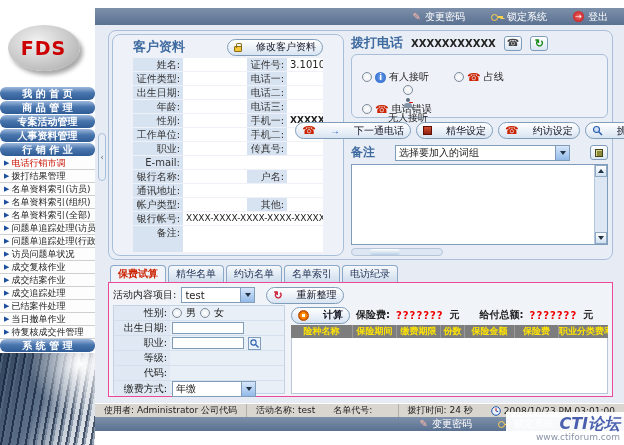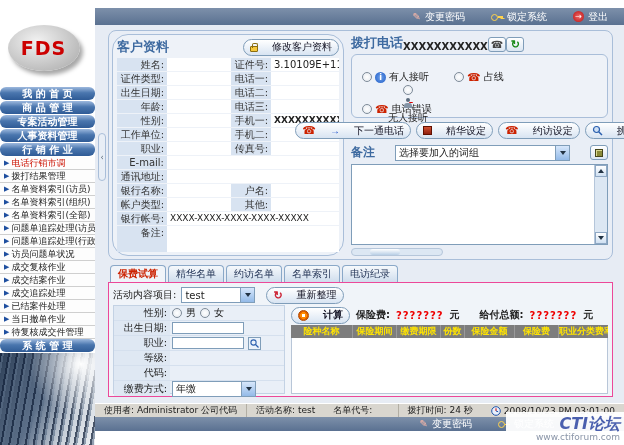--- a/index.html
+++ b/index.html
@@ -40,34 +40,34 @@
 .main{position:absolute;left:95px;top:25px;width:529px;height:378px;background:#e7ecf4;}
 .collapse{position:absolute;left:3px;top:108px;width:8px;height:48px;background:#e8eef6;
   border:1px solid #a9bed9;border-radius:4px;font-size:8px;color:#567;display:flex;
   align-items:center;justify-content:center;cursor:pointer;}
 .upper{position:absolute;left:13px;top:5px;width:505px;height:230px;
   border:1px solid #a9bed9;border-radius:8px;background:#e9eef6;}
 .ptitle{color:#3e6aa0;font-weight:bold;font-size:13px;}
 
 
 .cust{position:absolute;left:3px;top:3px;width:232px;height:222px;border:1px solid #a9bed9;
-  border-radius:16px;background:#eef2f8;padding:3px 4px;display:flex;flex-direction:column;}
+  border-radius:8px;background:#eef2f8;padding:3px 20px;display:flex;flex-direction:column;}
 .cust-head{display:flex;align-items:center;justify-content:space-between;height:18px;margin-bottom:2px;}
 .crow{display:flex;height:13px;line-height:13px;margin-bottom:1px;font-size:10px;}
 .lbl{background:#d8e3f1;color:#333;text-align:right;padding-right:3px;overflow:hidden;white-space:nowrap;}
 .val{background:#fff;padding-left:3px;overflow:hidden;white-space:nowrap;}
 .w50{width:50px;}.w64{width:64px;}.w40{width:40px;}.flex1{flex:1;}
 .mask{font-weight:bold;font-size:9px;letter-spacing:0;}
 .acct{font-size:9px;}
 .crow-memo{display:flex;flex:1;font-size:10px;}
 .crow-memo .memo-box{flex:1;background:#fff;}
 
 
 .dialp{position:absolute;left:242px;top:3px;right:4px;height:222px;display:flex;flex-direction:column;}
-.dial-head{display:flex;align-items:flex-end;height:18px;}
+.dial-head{display:flex;align-items:center;gap:8px;height:18px;}
 .masknum{font-weight:bold;font-size:10px;}
 .icbtn{height:15px;min-width:18px;border:1px solid #7f9db9;border-radius:3px;
   background:linear-gradient(#fff,#dbe6f2);display:inline-flex;align-items:center;
   justify-content:center;cursor:pointer;font-size:10px;line-height:1;padding:0 2px;}
 .radiobox{border:1px solid #a9bed9;border-radius:6px;background:#eef2f8;height:64px;
   margin-top:2px;padding:14px 8px 0 10px;display:flex;flex-wrap:wrap;align-content:flex-start;}
 .ropt{display:flex;align-items:center;gap:3px;font-size:10px;cursor:pointer;height:16px;}
 .ow1{width:92px;}.ow2{width:76px;}.ow3{width:92px;flex-direction:column;}
 .rc{width:10px;height:10px;border-radius:50%;border:1px solid #7e8b99;
   background:radial-gradient(#fff,#e3e8ee);flex:none;}
@@ -304,27 +304,27 @@
             <span class="lbl w50">职业:</span>
             <span class="val w64"></span>
             <span class="lbl w40">传真号:</span>
             <span class="val flex1"></span>
           </div>
         <div class="crow">
             <span class="lbl w50">E-mail:</span>
             <span class="val flex1"></span>
           </div>
         <div class="crow">
+            <span class="lbl w50">银行名称:</span>
+            <span class="val w64"></span>
+            <span class="lbl w40">户名:</span>
+            <span class="val flex1"></span>
+          </div>
+        <div class="crow">
             <span class="lbl w50">通讯地址:</span>
-            <span class="val flex1"></span>
-          </div>
-        <div class="crow">
-            <span class="lbl w50">银行名称:</span>
-            <span class="val w64"></span>
-            <span class="lbl w40">户名:</span>
             <span class="val flex1"></span>
           </div>
         <div class="crow">
             <span class="lbl w50">帐户类型:</span>
             <span class="val w64"></span>
             <span class="lbl w40">其他:</span>
             <span class="val flex1"></span>
           </div>
         <div class="crow">
             <span class="lbl w50">银行帐号:</span>

